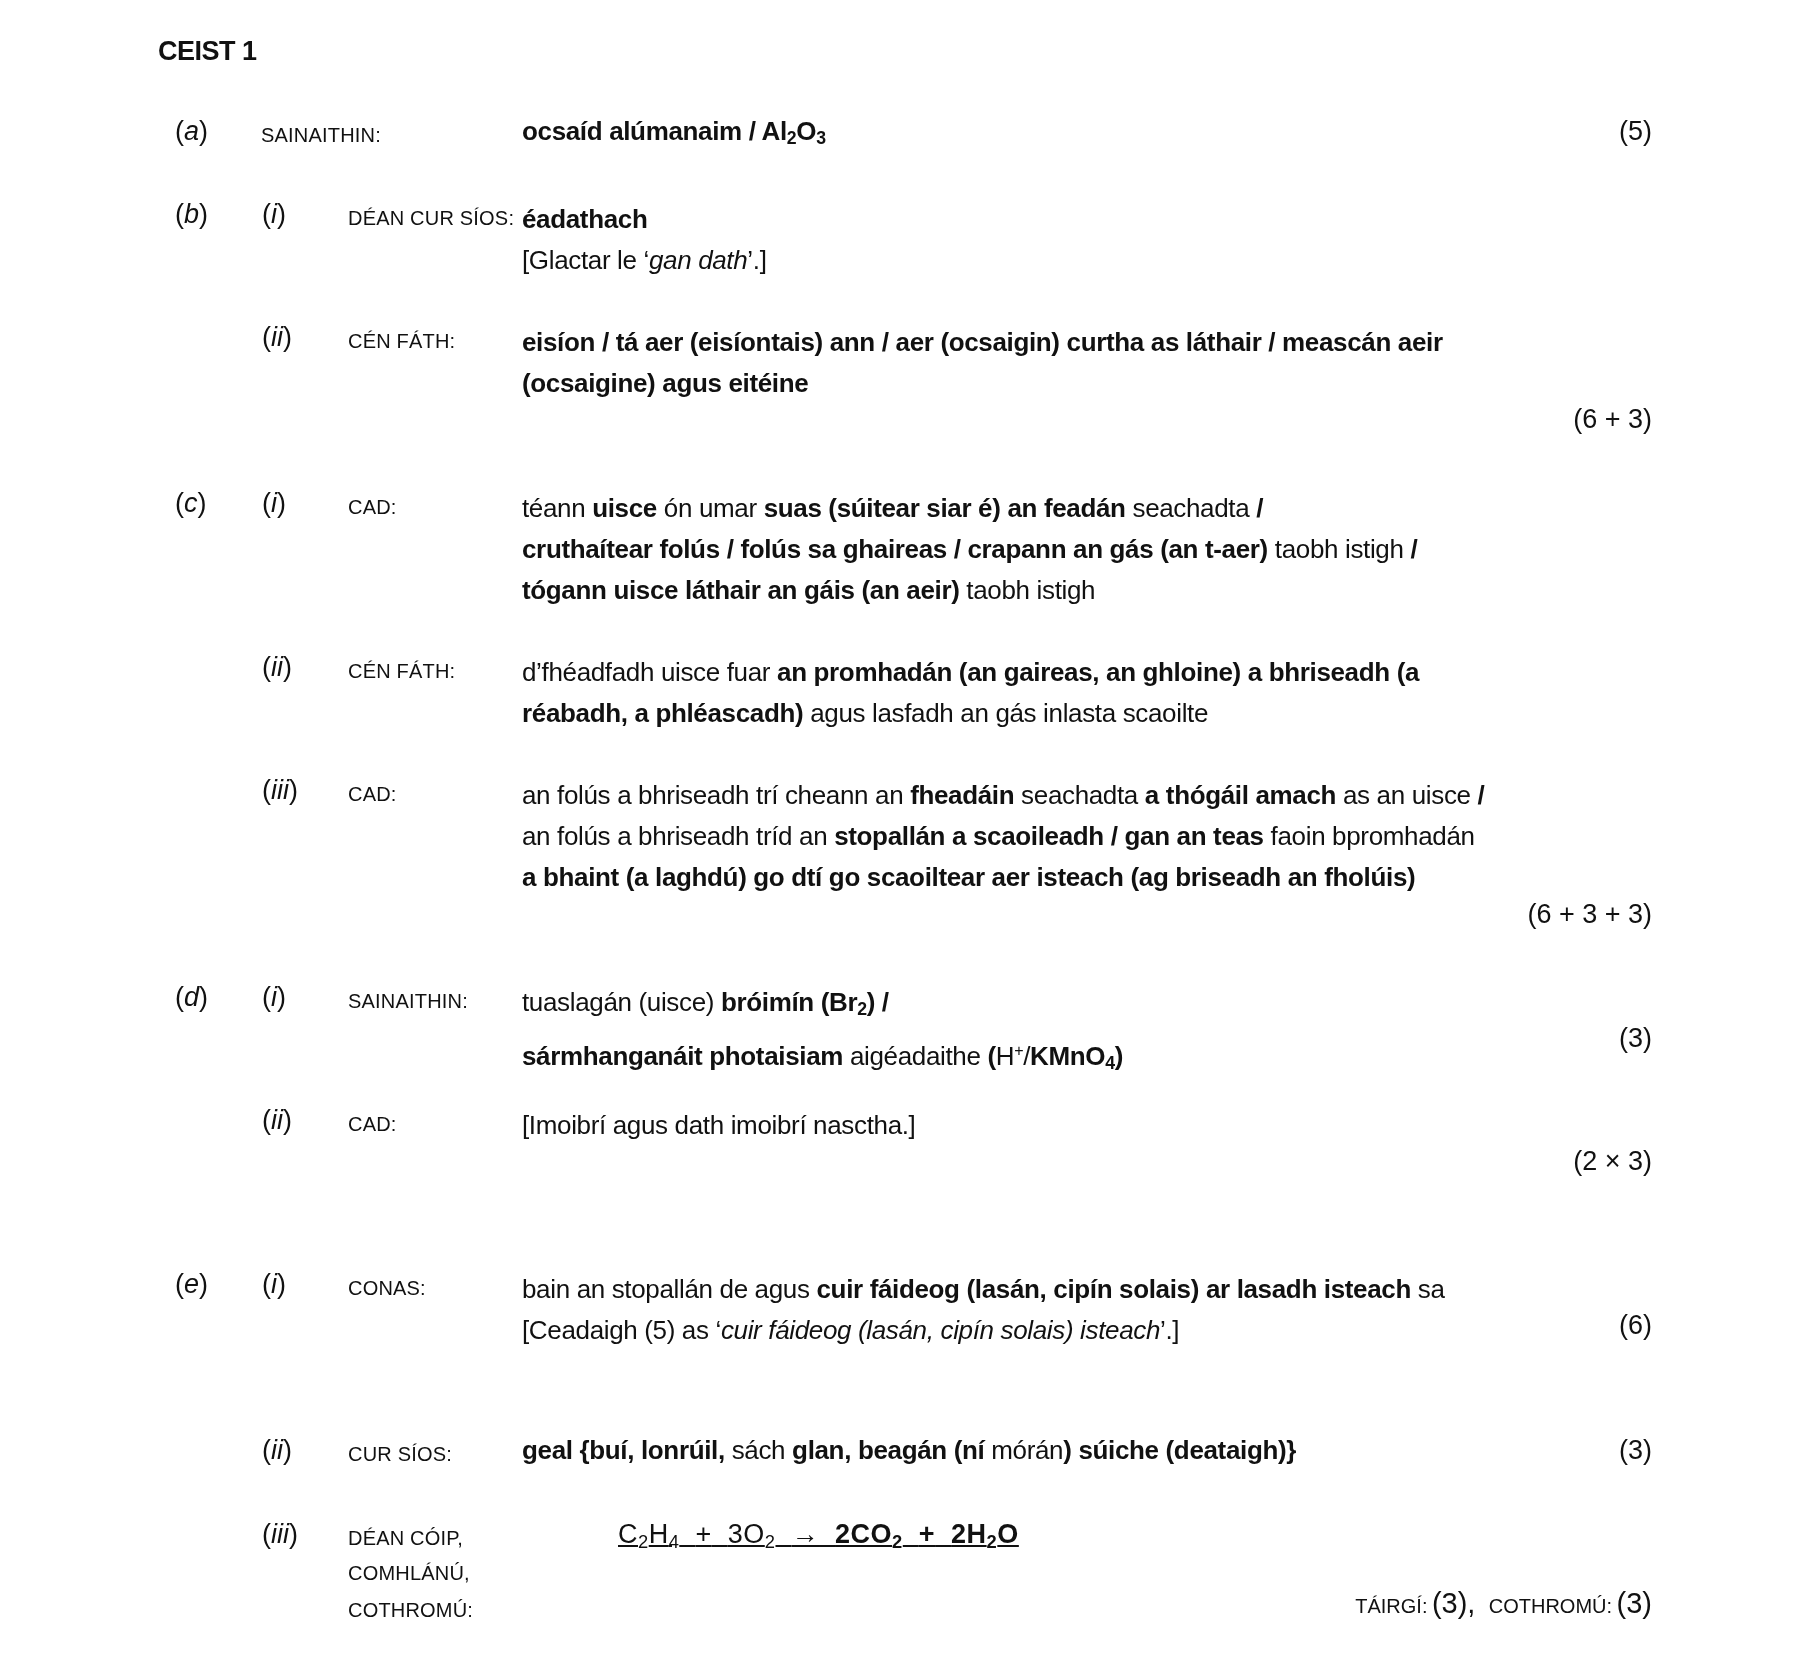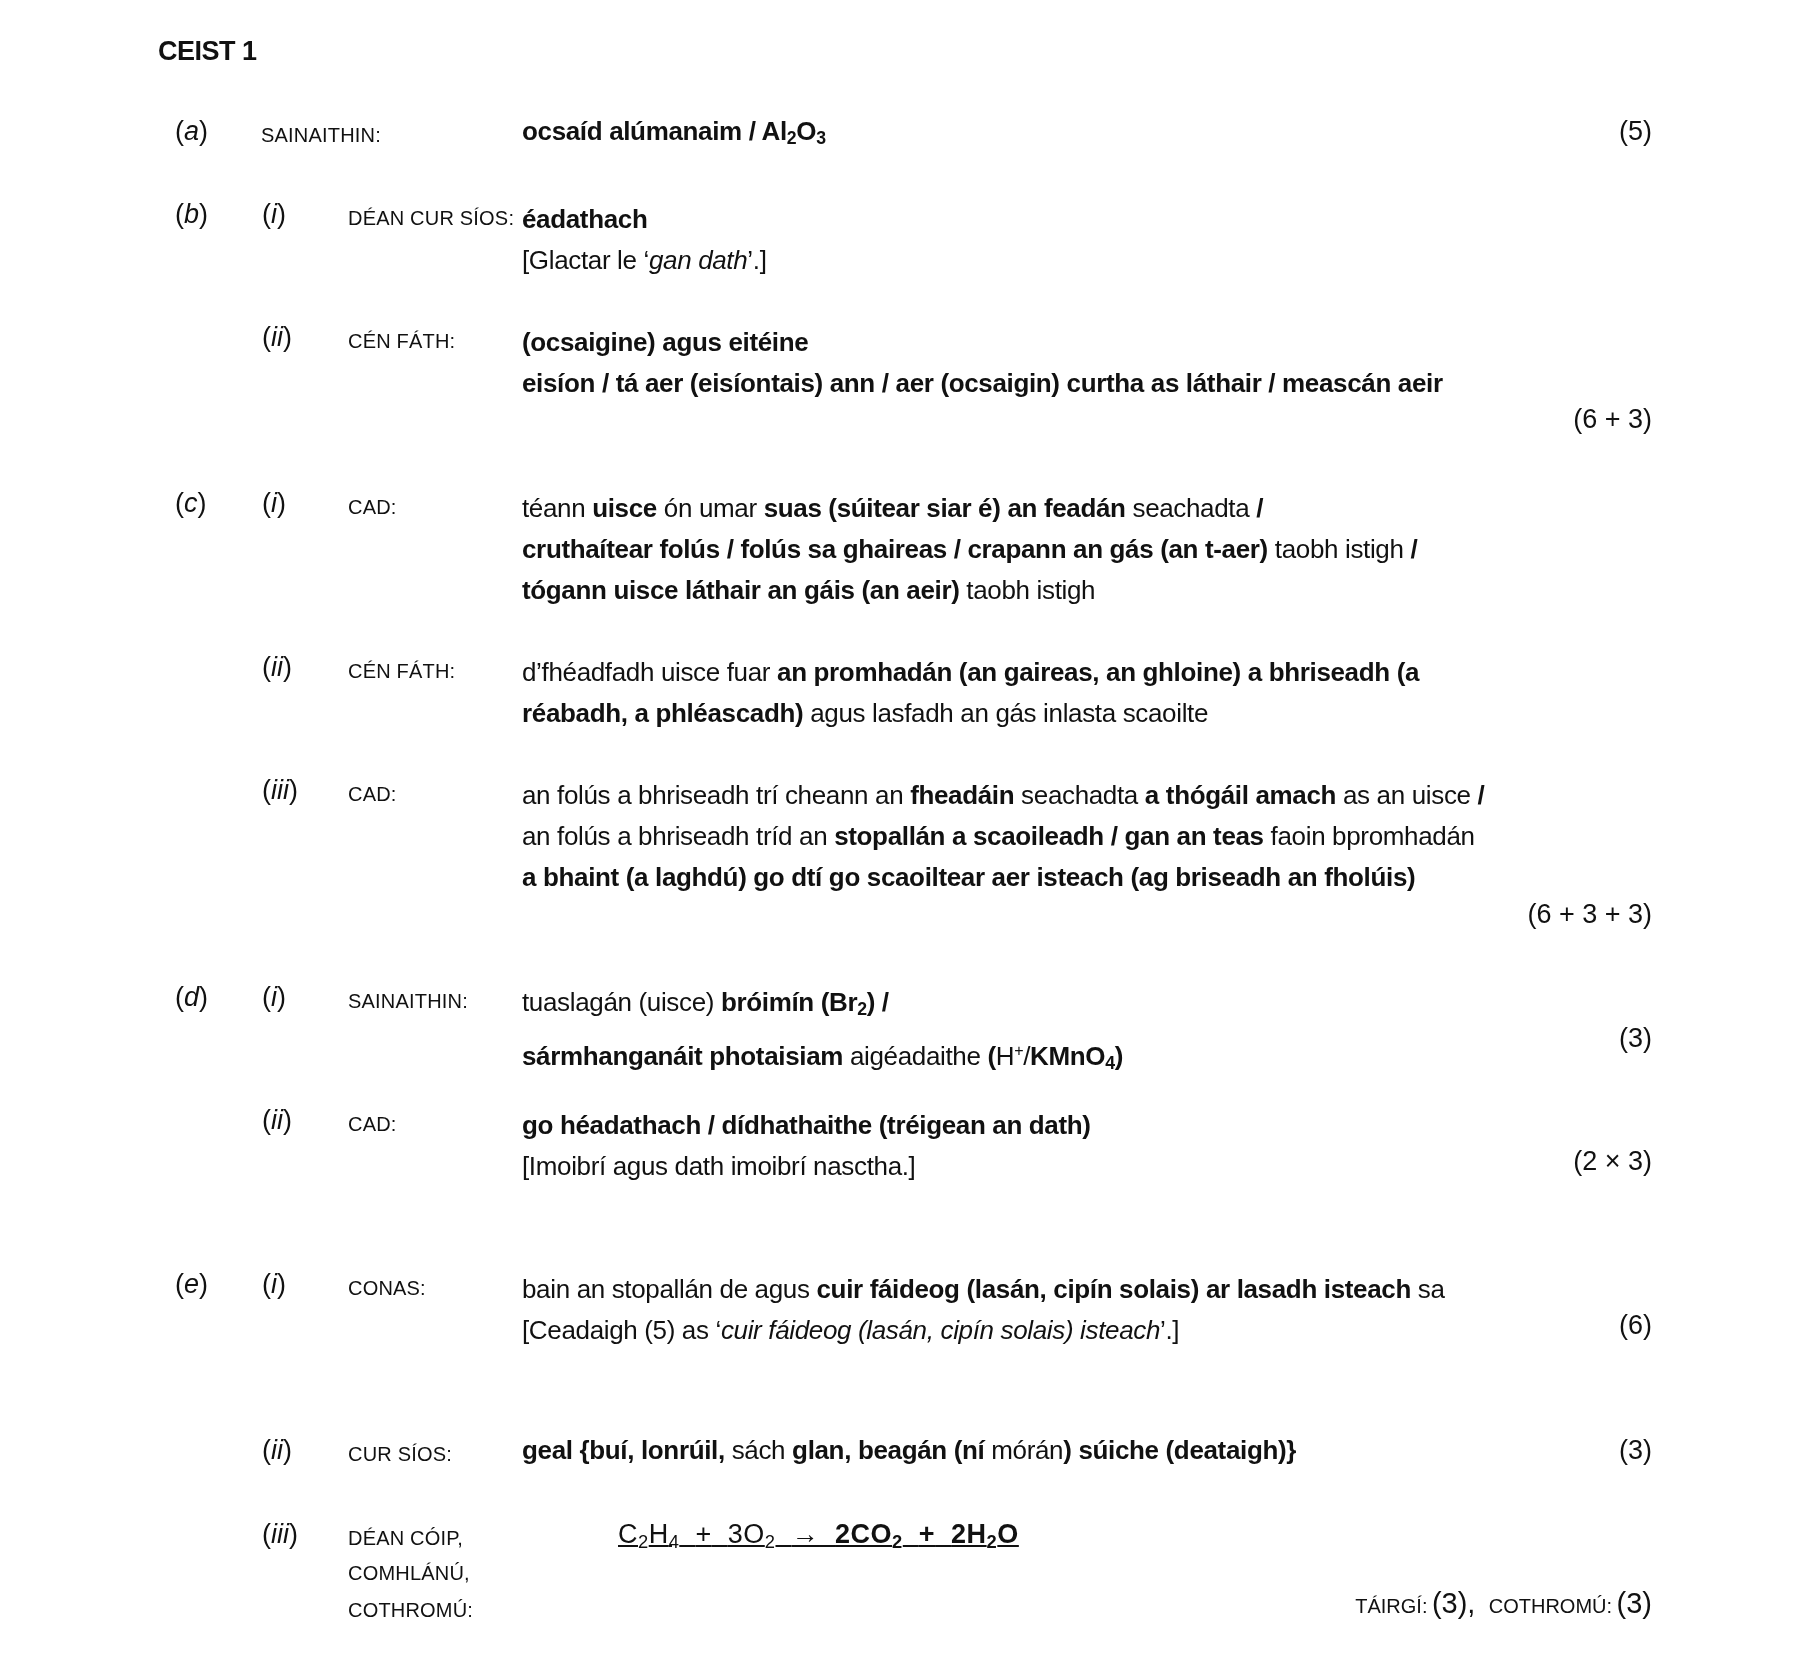--- a/index.html
+++ b/index.html
@@ -42,22 +42,22 @@
 <div class="abs sub" style="left:262px;top:199px;">(<i>i</i>)</div>
 <div class="abs lbl" style="left:348px;top:207px;">DÉAN  CUR SÍOS:</div>
 <div class="abs ans" style="left:522px;top:199px;line-height:41px;">
     <div><span class="seg-b">éadathach</span></div>
     <div><span>[Glactar le ‘</span><span class="seg-i">gan dath</span><span>’.]</span></div>
   </div>
 
 <div class="abs sub" style="left:262px;top:322px;">(<i>ii</i>)</div>
 <div class="abs lbl" style="left:348px;top:330px;">CÉN FÁTH:</div>
 <div class="abs ans" style="left:522px;top:322px;line-height:41px;">
+    <div><span class="seg-b">eisíon / tá aer (eisíontais) ann / aer (ocsaigin) curtha as láthair / meascán aeir</span></div>
     <div><span class="seg-b">(ocsaigine) agus eitéine</span></div>
-    <div><span class="seg-b">eisíon / tá aer (eisíontais) ann / aer (ocsaigin) curtha as láthair / meascán aeir</span></div>
   </div>
 <div class="abs marks" style="top:404px;">(6 + 3)</div>
 
 <div class="abs part" style="left:175px;top:488px;">(<i>c</i>)</div>
 <div class="abs sub" style="left:262px;top:488px;">(<i>i</i>)</div>
 <div class="abs lbl" style="left:348px;top:496px;">CAD:</div>
 <div class="abs ans" style="left:522px;top:488px;line-height:41px;">
     <div><span>téann </span><span class="seg-b">uisce</span><span> ón umar </span><span class="seg-b">suas (súitear siar é) an feadán</span><span> seachadta </span><span class="seg-b">/</span></div>
     <div><span class="seg-b">cruthaítear folús / folús sa ghaireas / crapann an gás (an t-aer)</span><span> taobh istigh </span><span class="seg-b">/</span></div>
     <div><span class="seg-b">tógann uisce láthair an gáis (an aeir)</span><span> taobh istigh</span></div>
@@ -84,21 +84,20 @@
 <div class="abs lbl" style="left:348px;top:990px;">SAINAITHIN:</div>
 <div class="abs ans" style="left:522px;top:982px;line-height:41px;">
     <div><span>tuaslagán (uisce) </span><span class="seg-b">bróimín (Br</span><span class="seg-b seg-sub">2</span><span class="seg-b">) /</span></div>
     <div><span class="seg-b">sármhanganáit photaisiam</span><span> aigéadaithe </span><span class="seg-b">(</span><span>H</span><span class="seg-sup">+</span><span>/</span><span class="seg-b">KMnO</span><span class="seg-b seg-sub">4</span><span class="seg-b">)</span></div>
   </div>
 <div class="abs marks" style="top:1023px;">(3)</div>
 
 <div class="abs sub" style="left:262px;top:1105px;">(<i>ii</i>)</div>
 <div class="abs lbl" style="left:348px;top:1113px;">CAD:</div>
 <div class="abs ans" style="left:522px;top:1105px;line-height:41px;">
-    <div><span class="seg-b">go héadathach / dídhathaithe (tréigean an dath)</span></div>
     <div><span>[Imoibrí agus dath imoibrí nasctha.]</span></div>
   </div>
 <div class="abs marks" style="top:1146px;">(2 × 3)</div>
 
 <div class="abs part" style="left:175px;top:1269px;">(<i>e</i>)</div>
 <div class="abs sub" style="left:262px;top:1269px;">(<i>i</i>)</div>
 <div class="abs lbl" style="left:348px;top:1277px;">CONAS:</div>
 <div class="abs ans" style="left:522px;top:1269px;line-height:41px;">
     <div><span>bain an stopallán de agus </span><span class="seg-b">cuir fáideog (lasán, cipín solais) ar lasadh isteach</span><span> sa</span></div>
     <div><span>[Ceadaigh (5) as ‘</span><span class="seg-i">cuir fáideog (lasán, cipín solais) isteach</span><span>’.]</span></div>

